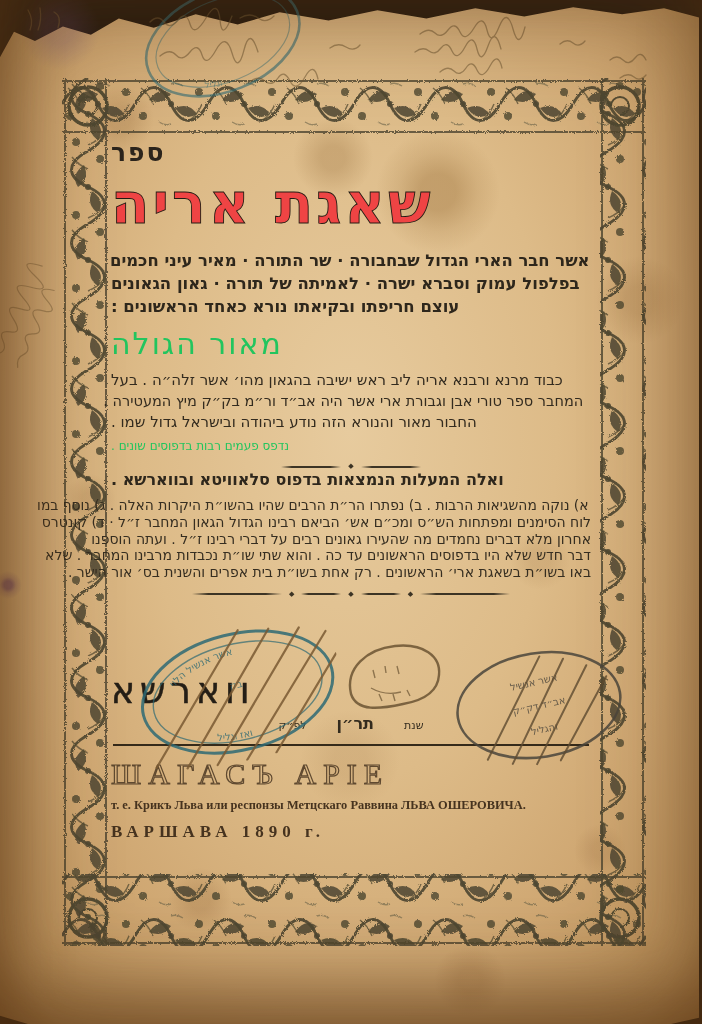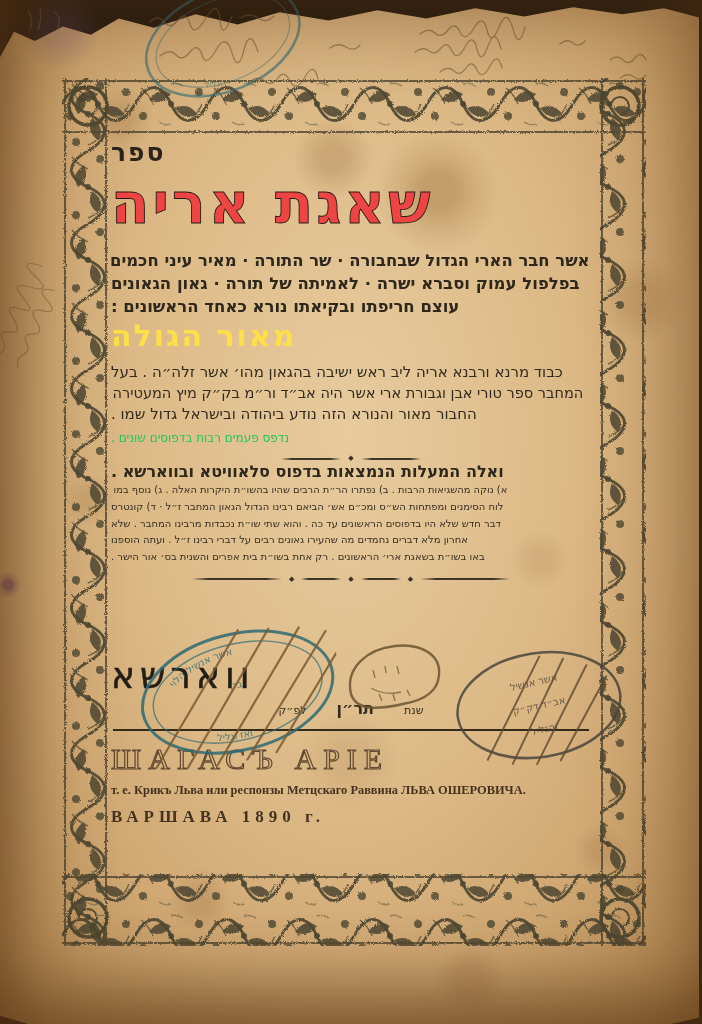--- a/index.html
+++ b/index.html
@@ -37,29 +37,29 @@
   .hand-svg{position:absolute;left:0;top:0;pointer-events:none}
 
   .content{
     position:absolute;left:111px;top:138px;width:480px;
     text-align:left;color:#2b241c;
   }
   .fitline{white-space:nowrap;display:block}
   .sefer{font-size:25px;font-weight:bold;letter-spacing:2px}
   .main-title{font-size:56px;font-weight:bold;letter-spacing:3px;margin-top:4px;color:#ef4444;-webkit-text-stroke:.9px #211b13}
   .subtitle{margin-top:13px;font-size:16.5px;line-height:23px;font-weight:600;color:#2e271c}
-  .maor{font-size:30px;font-weight:bold;letter-spacing:2px;color:#fde047}
+  .maor{font-size:30px;font-weight:normal;letter-spacing:2px;margin-top:8px;color:#22c55e}
   .author{margin-top:9px;font-size:15px;line-height:21px;color:#332b1f}
   .note{margin-top:6px;font-size:12px;color:#22c55e}
   .divider{display:flex;justify-content:center;align-items:center;gap:7px;margin-top:10px;color:#3c3425}
   .dline{height:2px;background:linear-gradient(90deg,transparent,#3c3425 18%,#3c3425 82%,transparent)}
   .w60{width:60px}.w90{width:90px}.w40{width:40px}
   .ddiamond{font-size:7px;line-height:7px}
   .adv-heading{font-size:16px;font-weight:bold;color:#2e271c}
-  .adv{margin-top:1px;font-size:10px;line-height:16.8px;color:#362e21}
+  .adv{margin-top:8px;font-size:14px;line-height:16.8px;color:#362e21}
   .city{margin-top:72px;font-size:36px;font-weight:normal;letter-spacing:5px;color:#241e16;-webkit-text-stroke:.5px #241e16}
   .yearrow{margin-top:3px;display:flex;justify-content:center;align-items:baseline;gap:30px;direction:rtl;font-size:11px;color:#332b1e}
   .yearrow .year{font-size:16px;font-weight:bold}
   .rule{margin-top:11px;height:2px;background:#352a1a;width:476px;margin-left:2px}
   .rus-title{margin-top:11px;font-family:"Liberation Serif",serif;font-weight:normal;font-size:30px;letter-spacing:7px;color:transparent;-webkit-text-stroke:1.2px #5f4930}
   .rus-sub{margin-top:7px;font-family:"Liberation Serif",serif;font-weight:bold;font-size:12.4px;color:#46331f}
   .rus-imprint{margin-top:9px;font-family:"Liberation Serif",serif;font-weight:bold;font-size:17px;letter-spacing:5px;color:#46331f}
 
   .stamp{position:absolute;pointer-events:none}
   .stamp-left{left:133px;top:626px;transform:rotate(-14deg)}
@@ -159,22 +159,22 @@
     <span class="dline w60"></span>
     <span class="ddiamond">◆</span>
     <span class="dline w60"></span>
   </div>
 
   <div class="adv-heading fitline" dir="rtl">ואלה המעלות הנמצאות בדפוס סלאוויטא ובווארשא .</div>
 
   <div class="adv" dir="rtl">
     <span class="fitline" style="transform: scaleX(0.989691); transform-origin: center center;">א) נוקה מהשגיאות הרבות . ב) נפתרו הר״ת הרבים שהיו בהשו״ת היקרות האלה . ג) נוסף במו</span>
     <span class="fitline">לוח הסימנים ומפתחות הש״ס ומכ״ם אש׳ הביאם רבינו הגדול הגאון המחבר ז״ל · ד) קונטרס</span>
+    <span class="fitline">אחרון מלא דברים נחמדים מה שהעירו גאונים רבים על דברי רבינו ז״ל . ועתה הוספנו</span>
     <span class="fitline">דבר חדש שלא היו בדפוסים הראשונים עד כה . והוא שתי שו״ת נכבדות מרבינו המחבר . שלא</span>
-    <span class="fitline">אחרון מלא דברים נחמדים מה שהעירו גאונים רבים על דברי רבינו ז״ל . ועתה הוספנו</span>
     <span class="fitline">באו בשו״ת בשאגת ארי׳ הראשונים . רק אחת בשו״ת בית אפרים והשנית בס׳ אור הישר .</span>
   </div>
 
   <div class="divider">
     <span class="dline w90"></span>
     <span class="ddiamond">◆</span>
     <span class="dline w40"></span>
     <span class="ddiamond">◆</span>
     <span class="dline w40"></span>
     <span class="ddiamond">◆</span>

